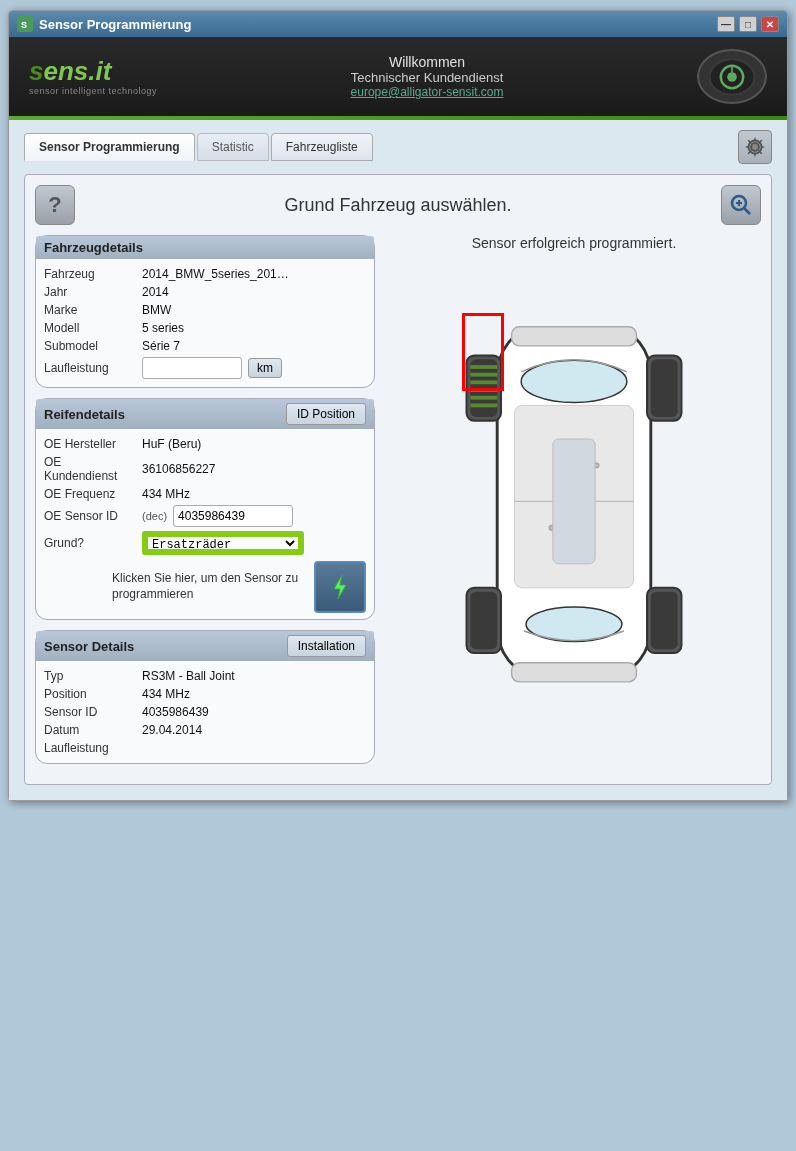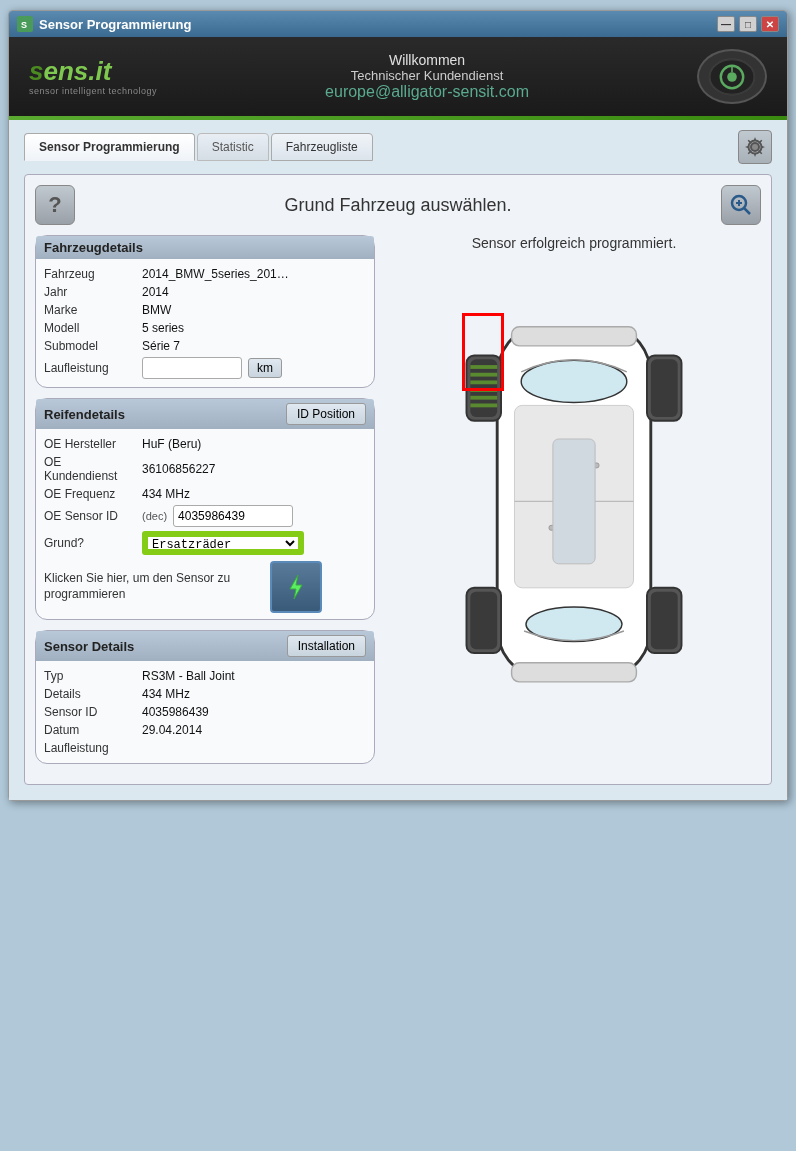--- a/index.html
+++ b/index.html
@@ -83,22 +83,23 @@
     }
     .header-center .welcome {
       font-size: 14px;
       color: #e0e0e0;
     }
     .header-center .service {
       font-size: 13px;
       color: #ccc;
     }
     .header-center .email {
-      font-size: 16px;
+      font-size: 12px;
       color: #5aaa90;
+      text-decoration: underline;
     }
     .header-logo-right {
       width: 70px;
       height: 55px;
       background: #333;
       border-radius: 50%;
       display: flex;
       align-items: center;
       justify-content: center;
       border: 2px solid #555;
@@ -323,22 +324,23 @@
       border: 6px solid #84cc16;
       border-radius: 3px;
       background: white;
       font-size: 12px;
       font-family: Liberation Mono, monospace;
     }
 
     .prog-btn-row {
       display: flex;
       align-items: center;
-      gap: 26px;
+      gap: 2px;
       margin-top: 4px;
+      justify-content: flex-end;
     }
     .prog-label {
       font-size: 12px;
       color: #333;
       max-width: 200px;
       line-height: 1.3;
     }
     .prog-btn {
       width: 52px;
       height: 52px;
@@ -562,21 +564,21 @@
             <div class="section-header">
               <span>Sensor Details</span>
               <button class="install-btn">Installation</button>
             </div>
             <div class="section-body">
               <div class="field-row">
                 <span class="field-label">Typ</span>
                 <span class="field-value">RS3M - Ball Joint</span>
               </div>
               <div class="field-row">
-                <span class="field-label">Details</span>
+                <span class="field-label">Position</span>
                 <span class="field-value">434 MHz</span>
               </div>
               <div class="field-row">
                 <span class="field-label">Sensor ID</span>
                 <span class="field-value">4035986439</span>
               </div>
               <div class="field-row">
                 <span class="field-label">Datum</span>
                 <span class="field-value">29.04.2014</span>
               </div>

